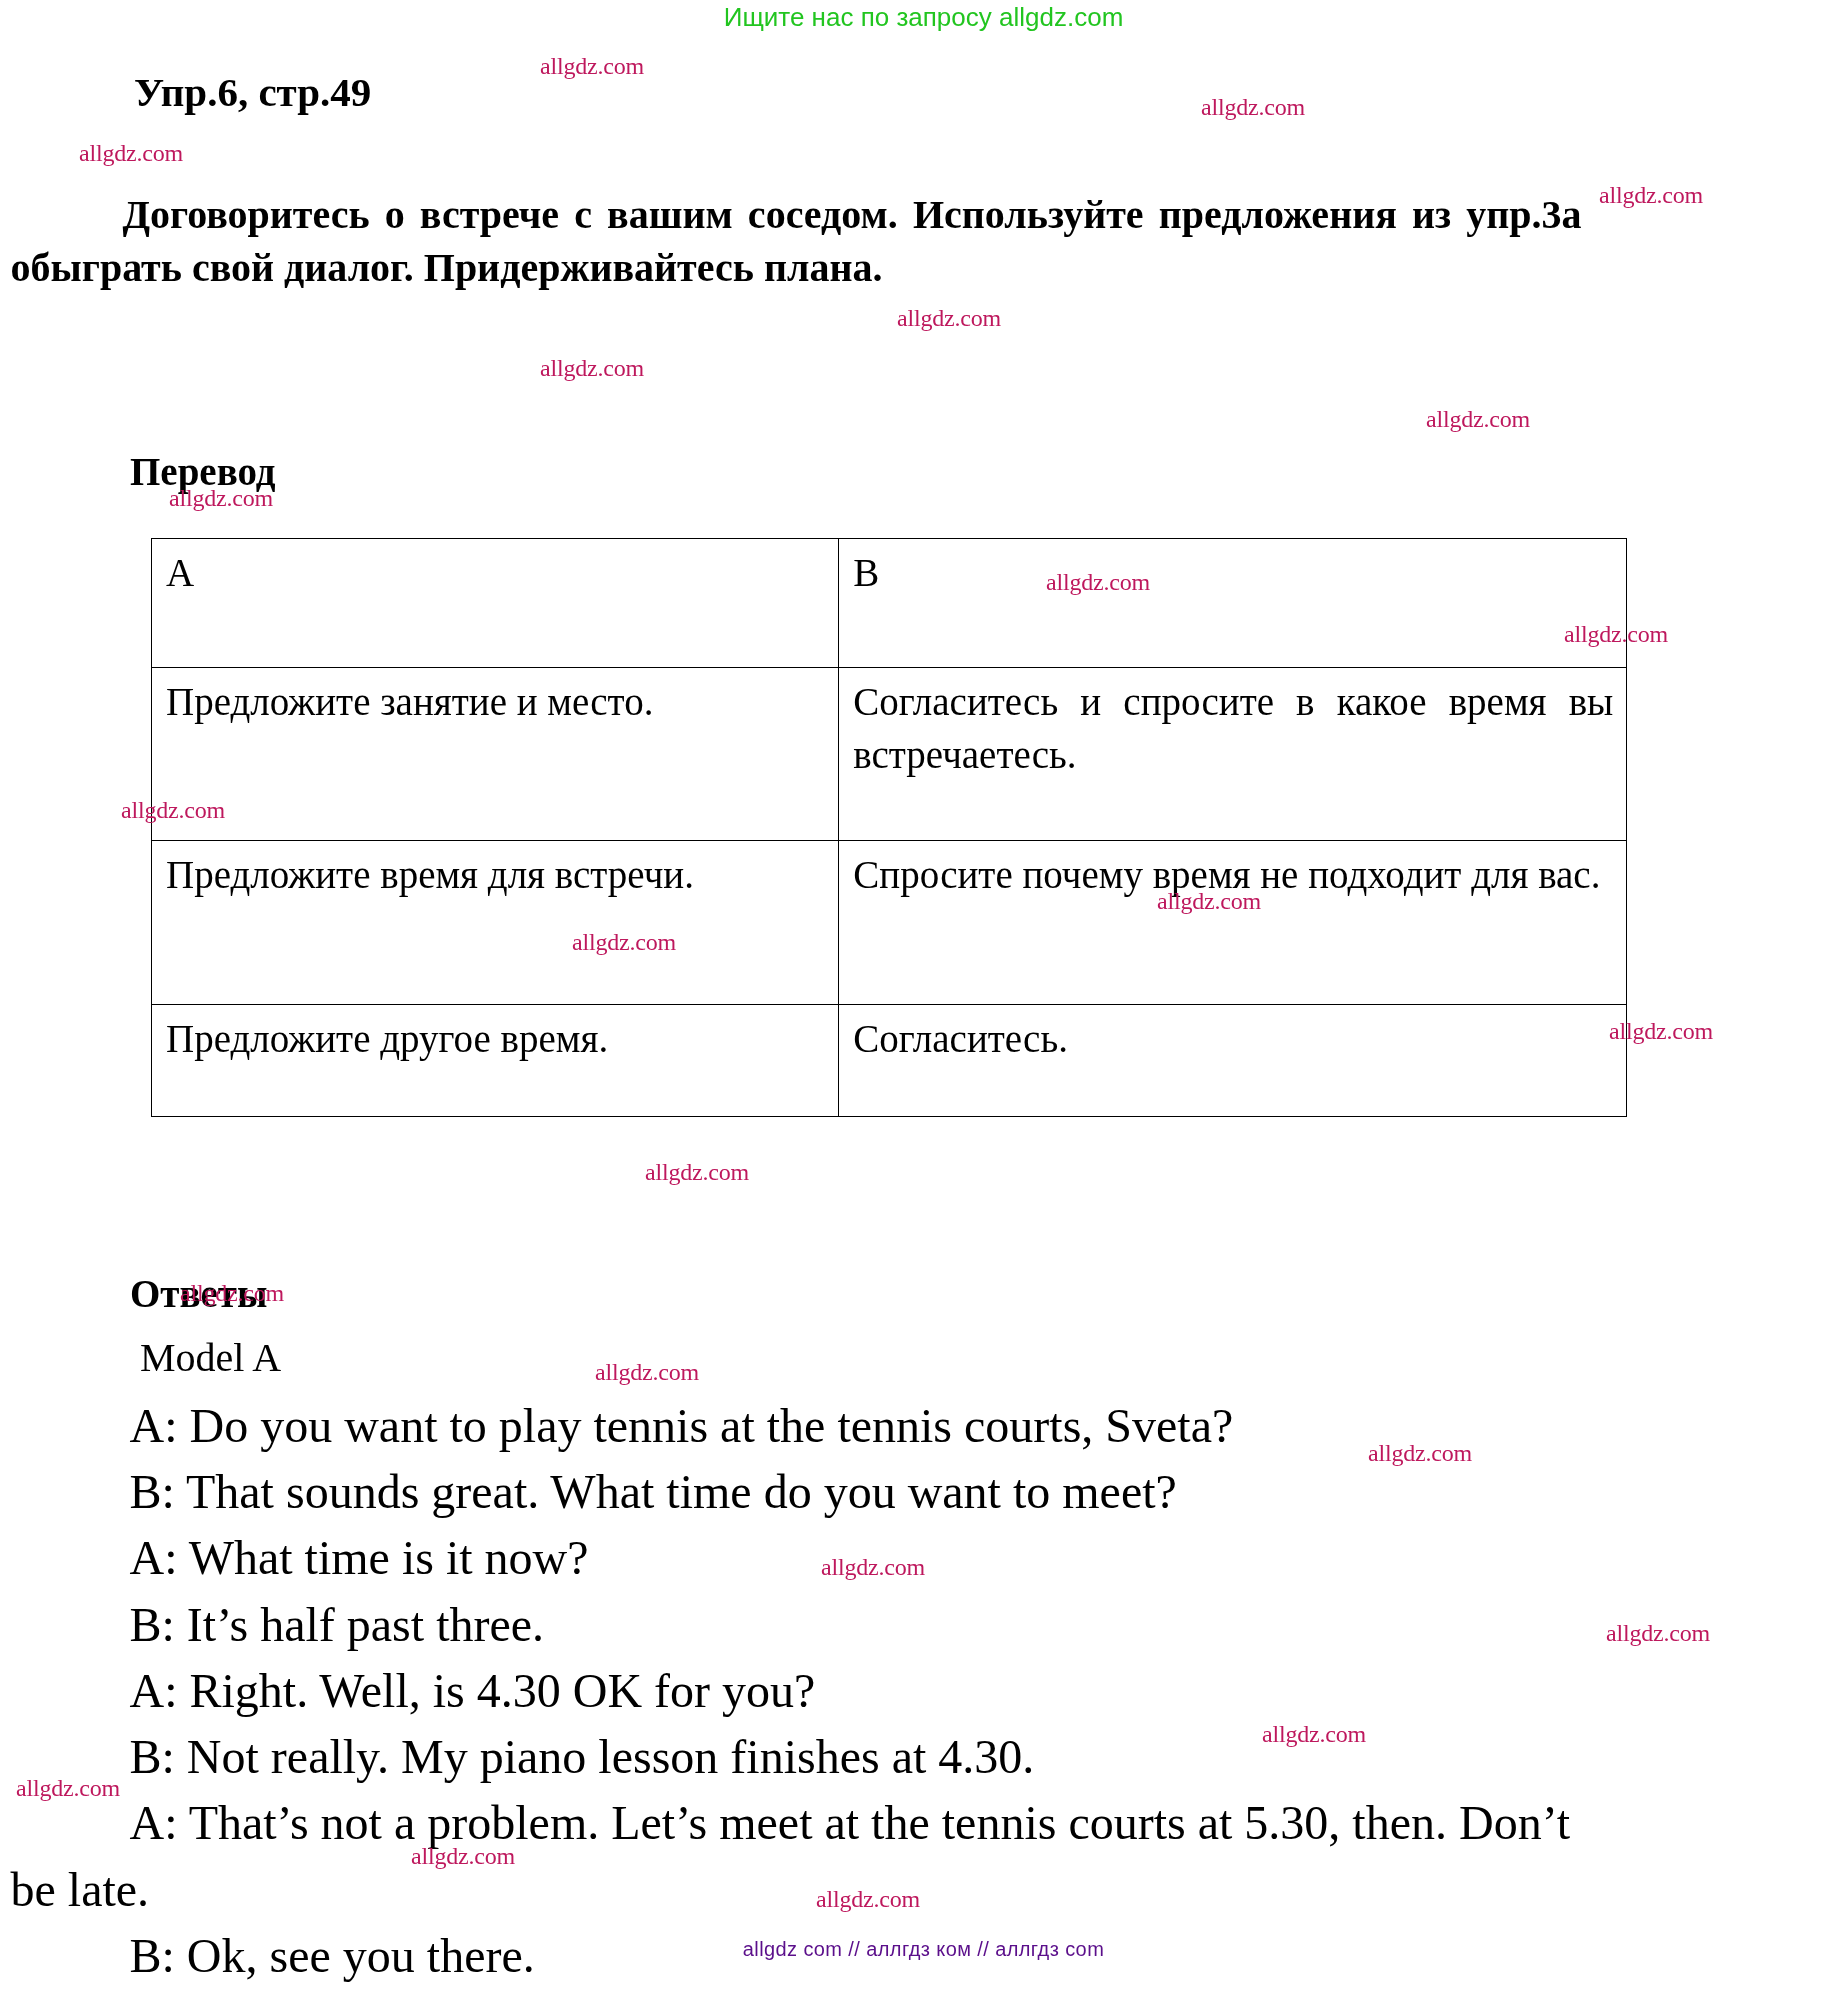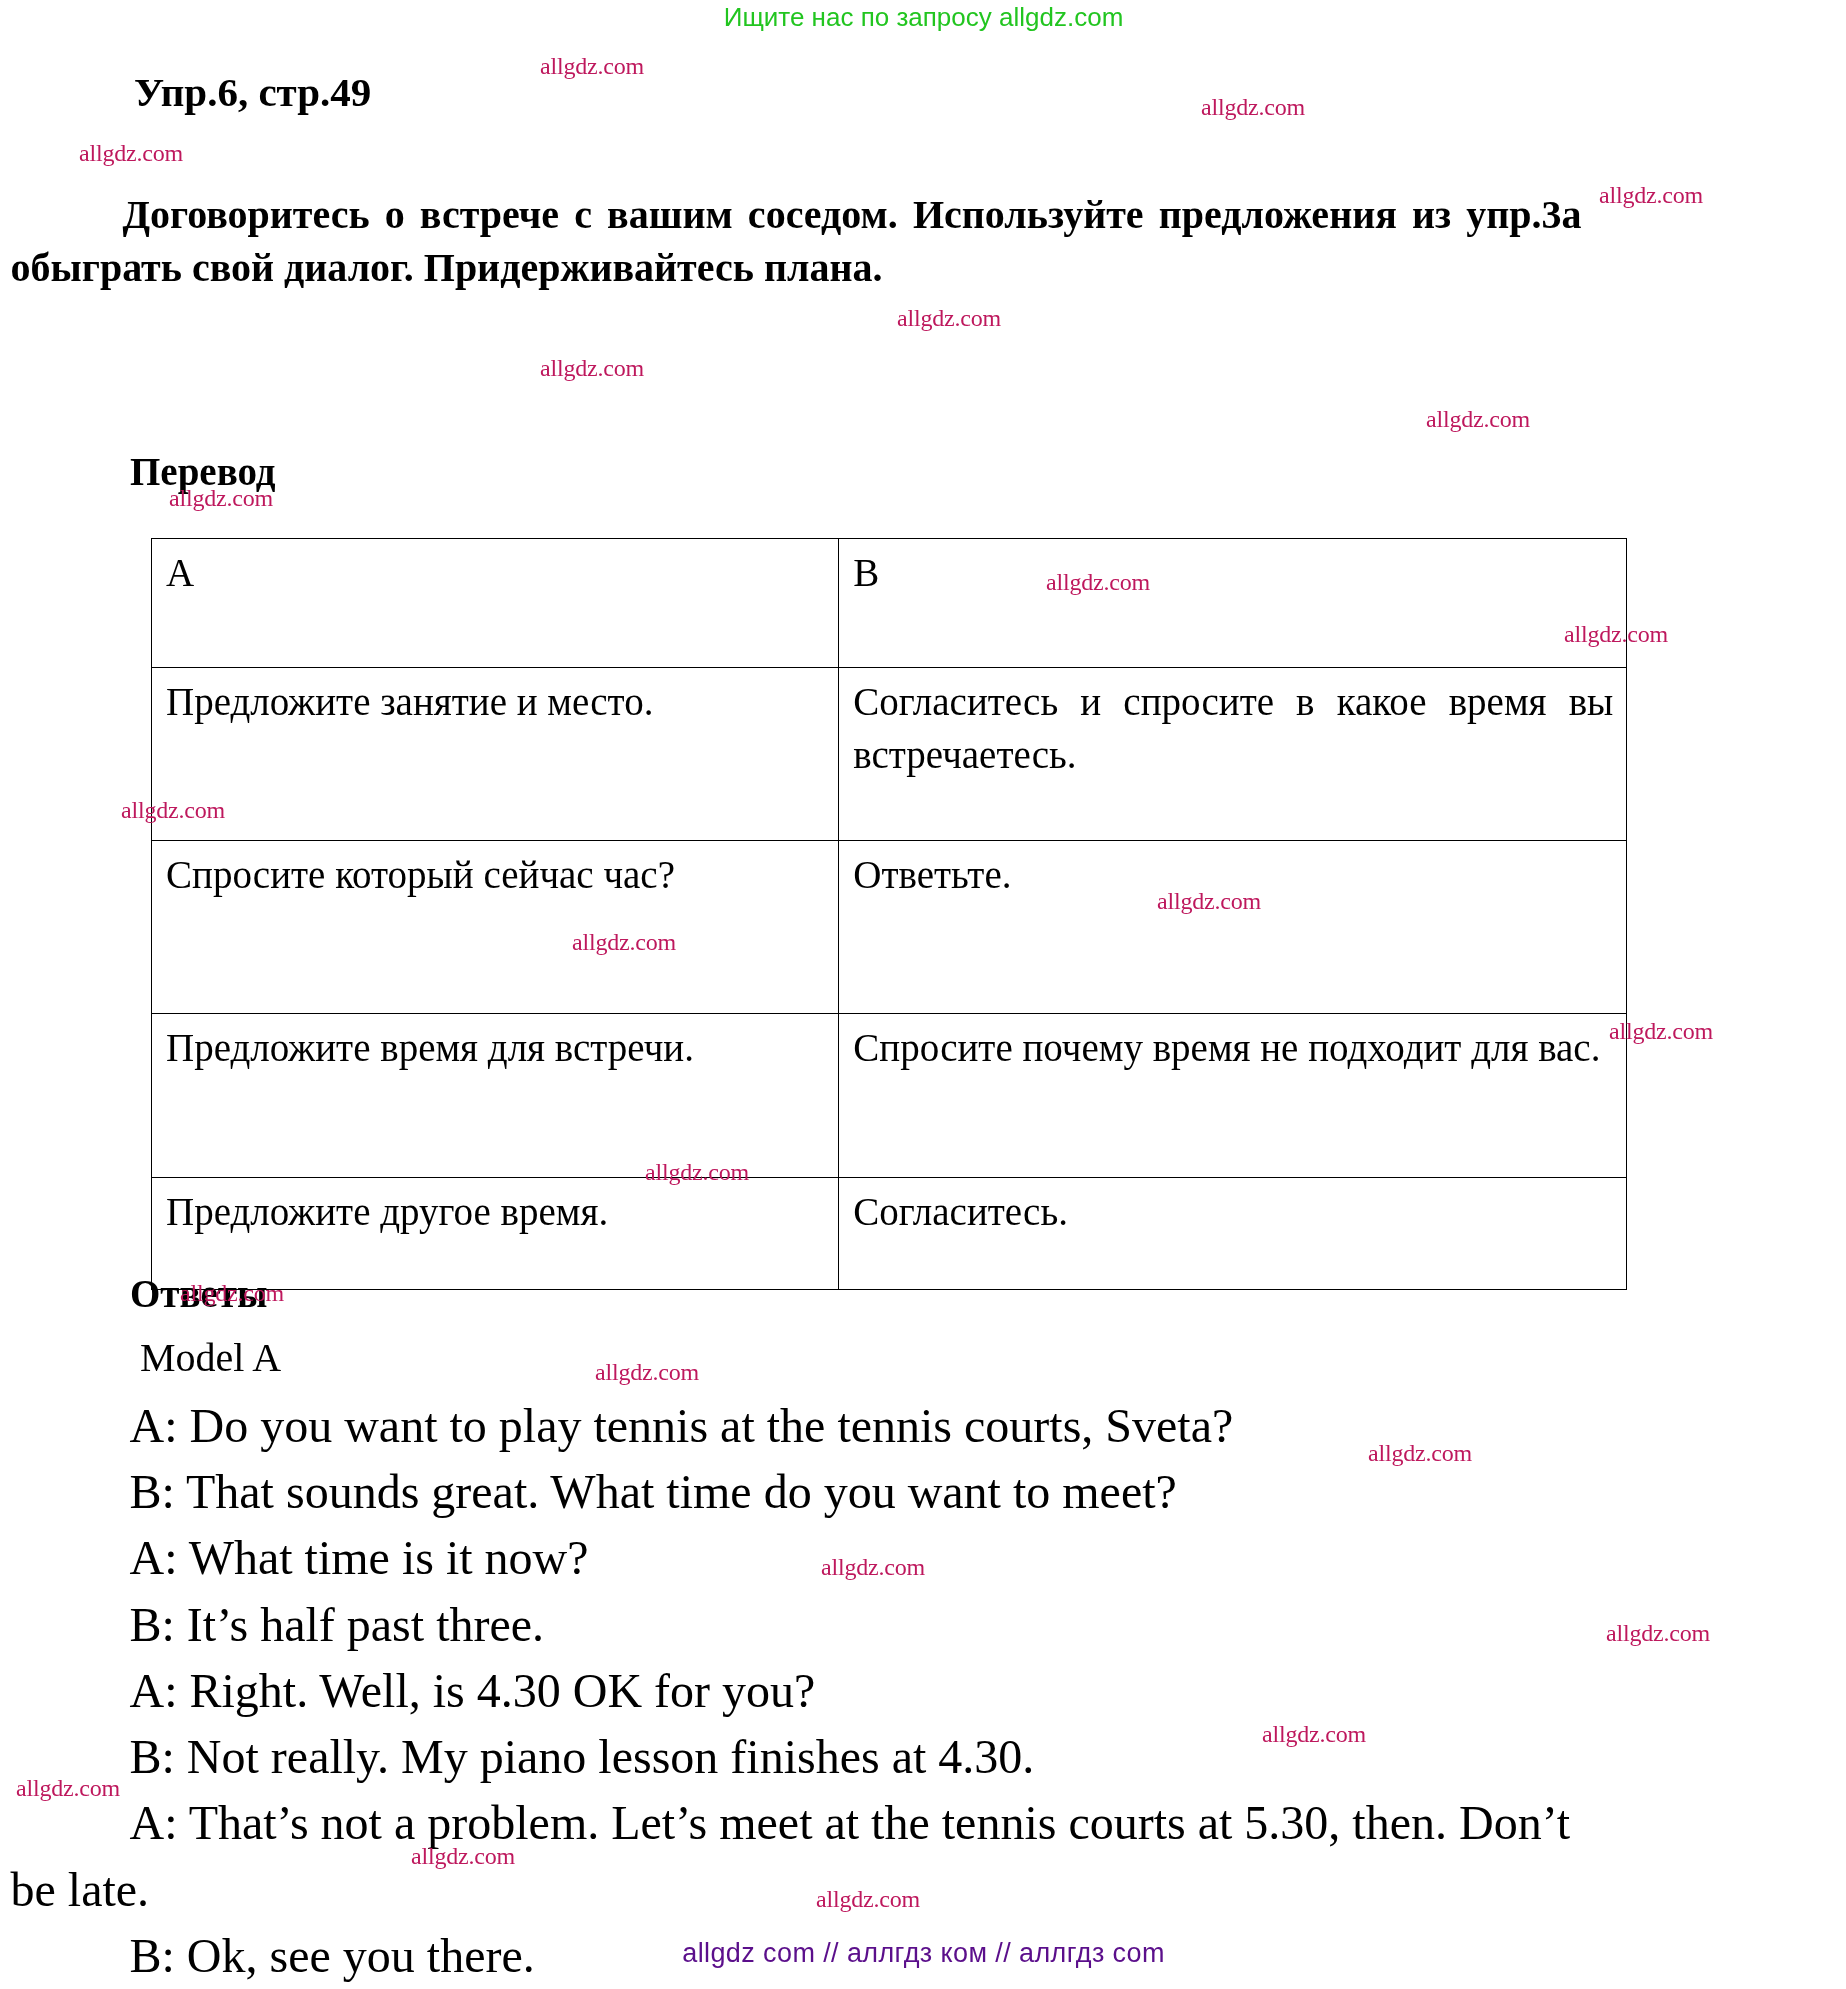--- a/index.html
+++ b/index.html
@@ -40,21 +40,21 @@
     z-index: 6;
   }
 
   .footer-line {
     position: absolute;
     left: 0;
     top: 1938px;
     width: 1847px;
     text-align: center;
     font-family: "Liberation Sans", "DejaVu Sans", sans-serif;
-    font-size: 27px;
+    font-size: 20px;
     color: #5b0f8b;
     white-space: nowrap;
     letter-spacing: 0.4px;
     z-index: 6;
   }
 
   
   .page {
     position: absolute;
     left: 0; top: 0;
@@ -165,24 +165,20 @@
 
   <table class="plan-table">
     <tbody>
       <tr class="row-head">
         <td class="c-a">A</td>
         <td class="c-b">B</td>
       </tr>
       <tr class="row-1">
         <td class="c-a">Предложите занятие и место.</td>
         <td class="c-b">Согласитесь и спросите в какое время вы встречаетесь.</td>
-      </tr>
-      <tr class="row-2">
-        <td class="c-a">Спросите который сейчас час?</td>
-        <td class="c-b">Ответьте.</td>
       </tr>
       <tr class="row-3">
         <td class="c-a">Предложите время для встречи.</td>
         <td class="c-b">Спросите почему время не подходит для вас.</td>
       </tr>
       <tr class="row-4">
         <td class="c-a">Предложите другое время.</td>
         <td class="c-b">Согласитесь.</td>
       </tr>
     </tbody>

